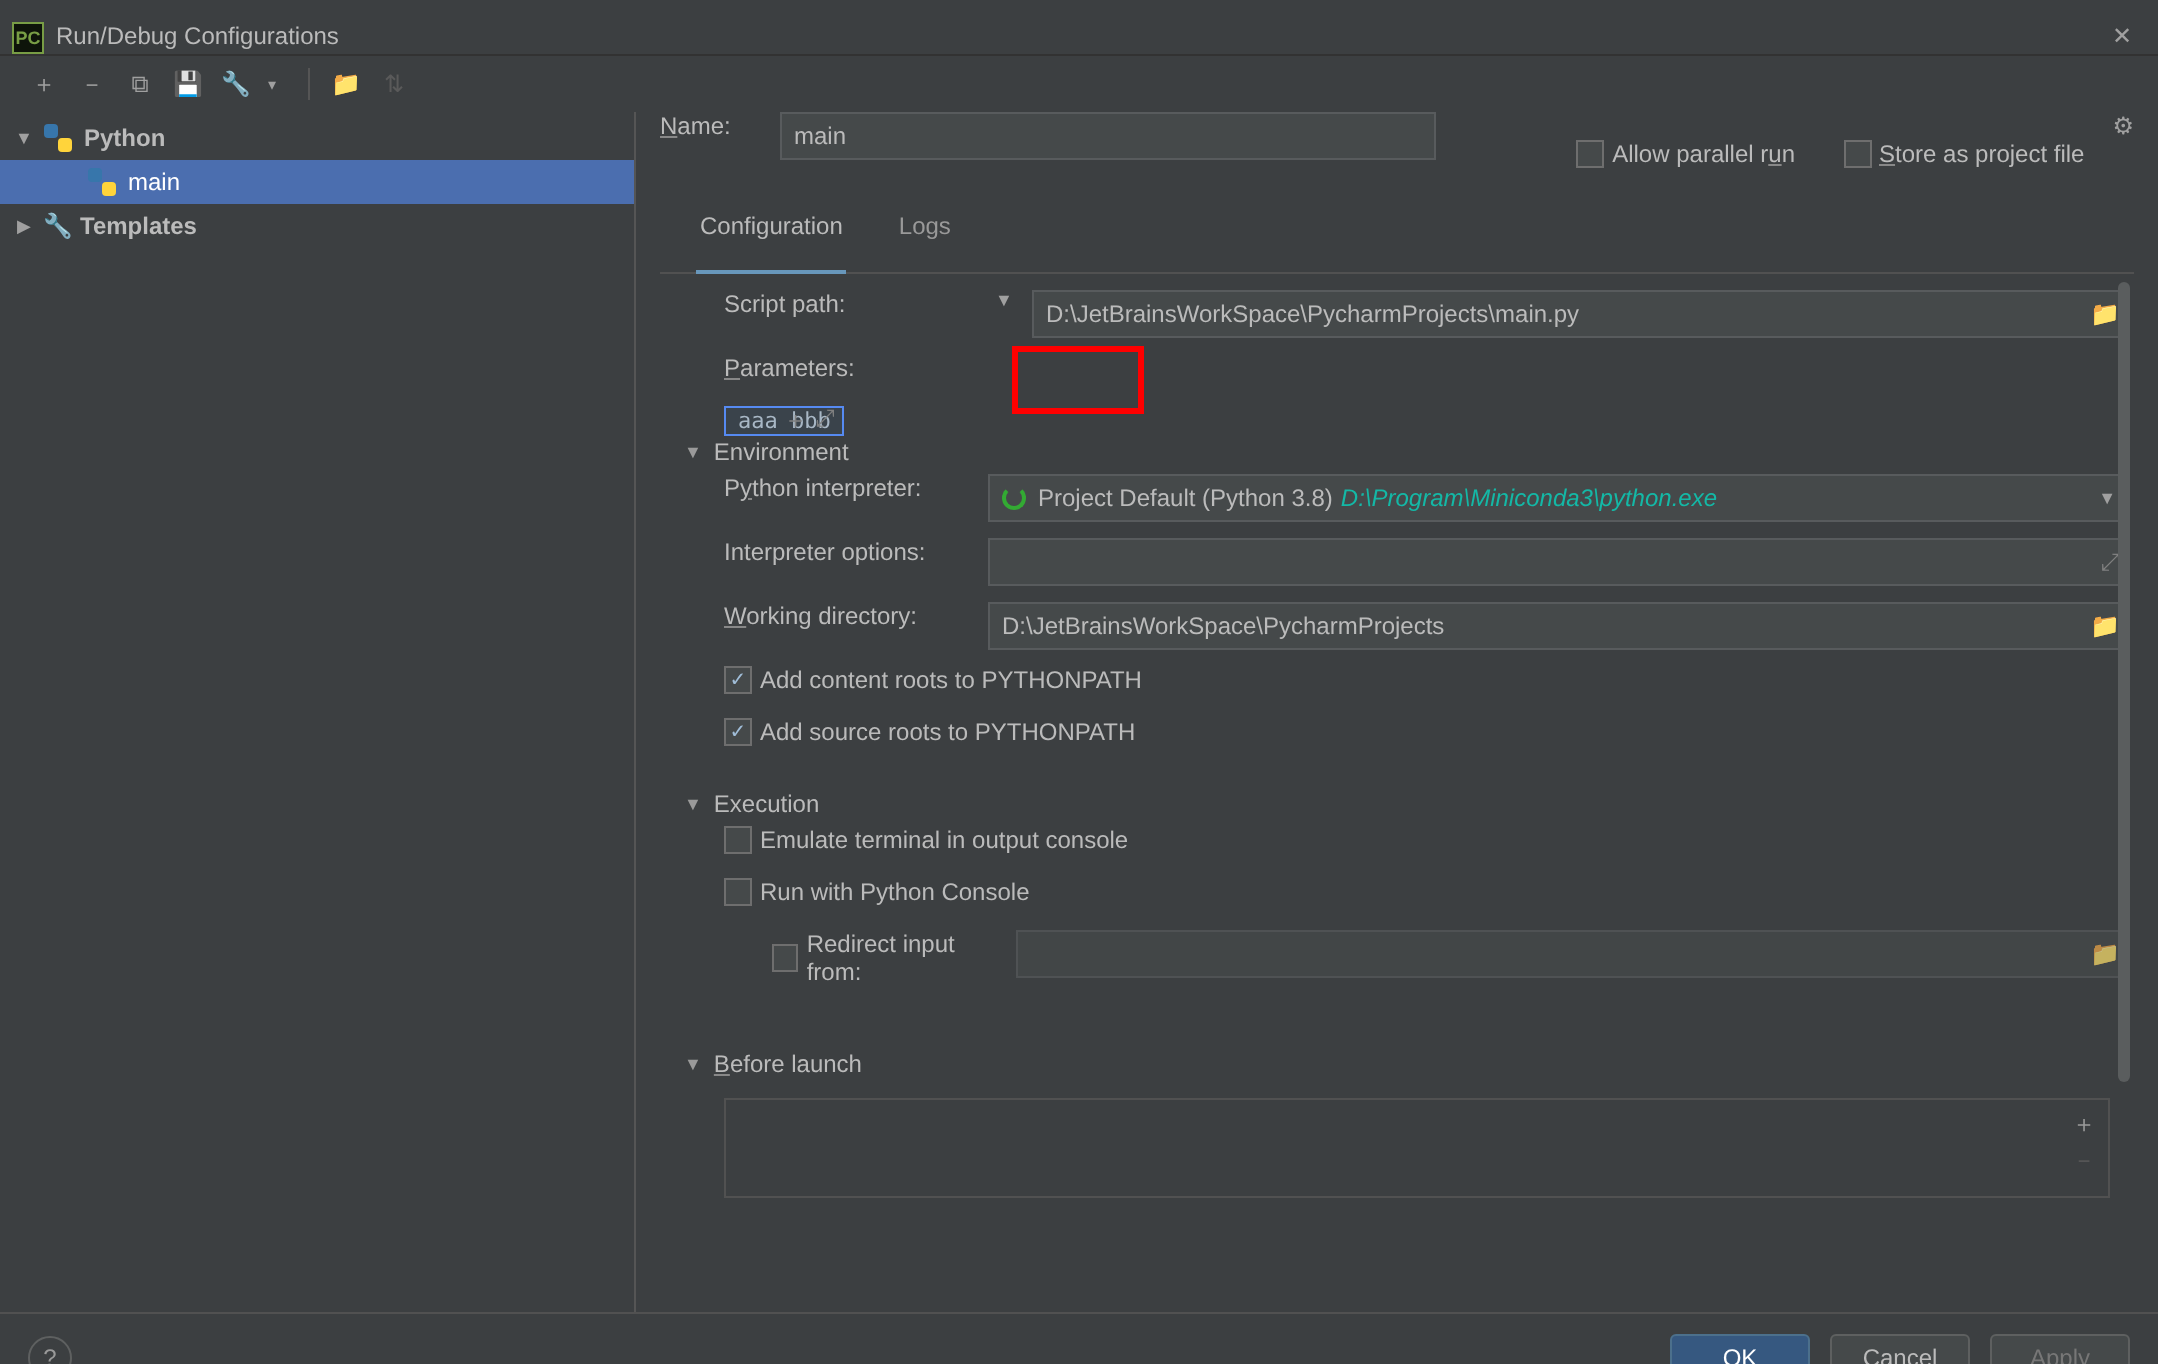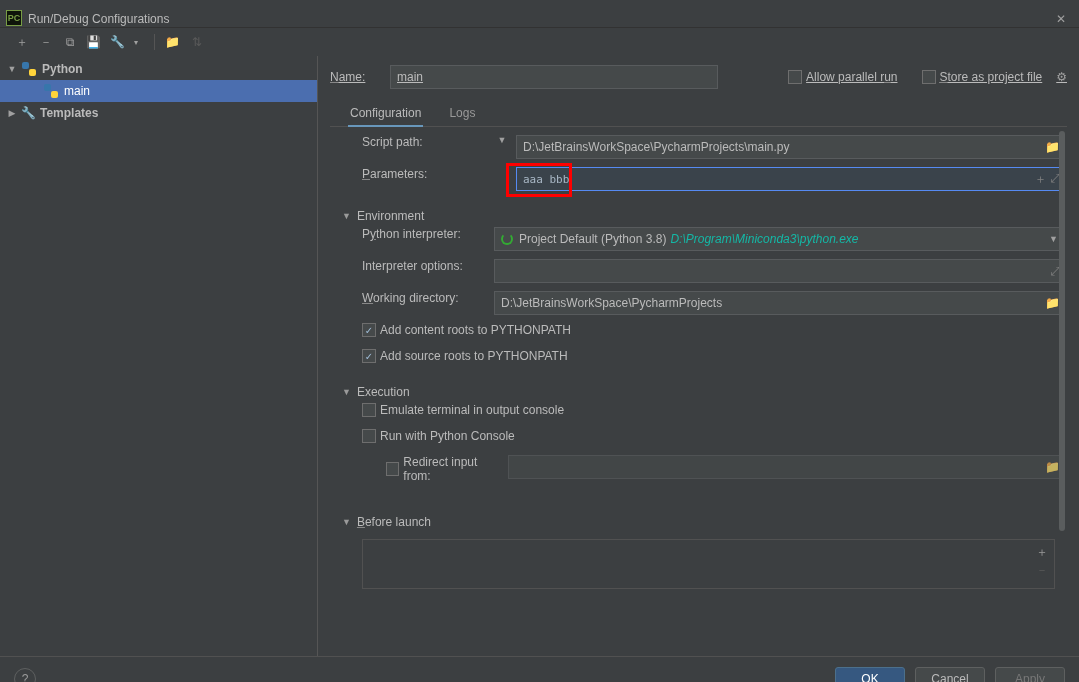--- a/index.html
+++ b/index.html
@@ -12,45 +12,45 @@
     --text:#bbbbbb;
     --muted:#8c8c8c;
     --accent:#568af2;
     --tab-underline:#6897bb;
     --redbox:#ff0000;
     --button-blue:#365880;
     --button-blue-border:#4c708c;
   }
   *{box-sizing:border-box;font-family:"Segoe UI",Arial,sans-serif;font-size:12px;}
   body{margin:0;background:var(--bg);color:var(--text);width:1079px;height:682px;overflow:hidden;}
-  .titlebar{height:28px;display:flex;align-items:flex-end;padding:1px 6px;background:var(--bg);border-bottom:1px solid #323232;}
+  .titlebar{height:28px;display:flex;align-items:flex-start;padding:11px 6px;background:var(--bg);border-bottom:1px solid #323232;}
   .pc-icon{width:16px;height:16px;background:#0e140a;border:1px solid #789d45;color:#789d45;font-size:9px;font-weight:bold;display:flex;align-items:center;justify-content:center;margin-right:6px;}
   .titlebar .title{flex:1;color:var(--text);}
   .close{width:24px;text-align:center;color:#a0a0a0;}
   .toolbar{height:28px;display:flex;align-items:center;gap:4px;padding:4px 12px;}
   .tbtn{width:20px;height:20px;display:flex;align-items:center;justify-content:center;color:#a0a0a0;}
   .sep{width:1px;height:16px;background:#555;margin:0 4px;}
   .body{display:flex;height:600px;}
   .tree{width:318px;border-right:1px solid #555;padding-top:2px;}
   .tree-row{display:flex;align-items:center;height:22px;padding-left:6px;gap:4px;}
   .tree-row.selected{background:var(--selected);color:#fff;}
   .arrow{width:12px;text-align:center;font-size:9px;color:#a0a0a0;}
   .py-icon{width:14px;height:14px;position:relative;margin-right:2px;}
   .py-icon::before,.py-icon::after{content:"";position:absolute;width:7px;height:7px;border-radius:2px;}
   .py-icon::before{background:#3776ab;top:0;left:0;} .py-icon::after{background:#ffd43b;bottom:0;right:0;}
   .tmpl-icon{width:14px;height:14px;color:#a0a0a0;display:flex;align-items:center;justify-content:center;}
   .right{flex:1;display:flex;flex-direction:column;padding:0 12px;position:relative;}
-  .namerow{display:flex;align-items:center;height:42px;gap:10px;text-decoration:underline;}
+  .namerow{display:flex;height:42px;gap:10px;}
   .namerow label{width:50px;}
   .txt{background:var(--input);border:1px solid var(--inputborder);height:24px;color:var(--text);padding:0 6px;}
   .check{display:flex;align-items:center;gap:4px;}
   .checkbox{width:14px;height:14px;border:1px solid #6e6e6e;background:var(--input);display:inline-flex;align-items:center;justify-content:center;font-size:10px;}
   .gear{color:#a0a0a0;margin-left:4px;}
   .tabs{display:flex;gap:24px;padding:4px 18px 0;border-bottom:1px solid #515151;}
-  .tab{padding:4px 2px 6px;color:#999;position:relative;}
+  .tab{padding:4px 2px 16px;color:#999;position:relative;}
   .tab.active{color:var(--text);}
   .tab.active::after{content:"";position:absolute;left:0;right:0;bottom:-1px;height:2px;background:var(--tab-underline);}
   .scroll{flex:1;overflow:hidden;padding:8px 2px 0 2px;position:relative;}
   .form-row{display:flex;align-items:flex-start;height:32px;gap:6px;padding-left:30px;}
   .form-row .lbl{width:126px;}
   .field{flex:1;display:flex;align-items:center;background:var(--input);border:1px solid var(--inputborder);height:24px;padding:0 6px;position:relative;}
   .field .hint{color:#14b8a6;font-style:italic;}
   .field .tail-ico{position:absolute;right:4px;color:#808080;display:flex;gap:4px;}
   .field.param{border:1px solid var(--accent);background:#3a434b;}
   .param-overlay{position:absolute;border:3px solid var(--redbox);pointer-events:none;}
@@ -135,21 +135,21 @@
 
       <div class="form-row">
         <span class="lbl">Script path:</span>
         <span style="font-size:9px;color:#a0a0a0;width:16px;text-align:center;">▼</span>
         <div class="field">
           <span>D:\JetBrainsWorkSpace\PycharmProjects\main.py</span>
           <span class="tail-ico">📁</span>
         </div>
       </div>
 
-      <div class="form-row" style="position:relative;">
+      <div class="form-row" style="position:relative;flex-direction:column;">
         <span class="lbl"><u class="mn">P</u>arameters:</span>
         <span style="width:16px;"></span>
         <div class="field param">
           <span style="font-family:Consolas,monospace;font-size:11px;color:#a8b7c5;">aaa bbb</span>
           <span class="tail-ico">
             <span>＋</span>
             <span>⤢</span>
           </span>
         </div>
         <div class="param-overlay" style="left:174px;top:-4px;width:66px;height:34px;"></div>

